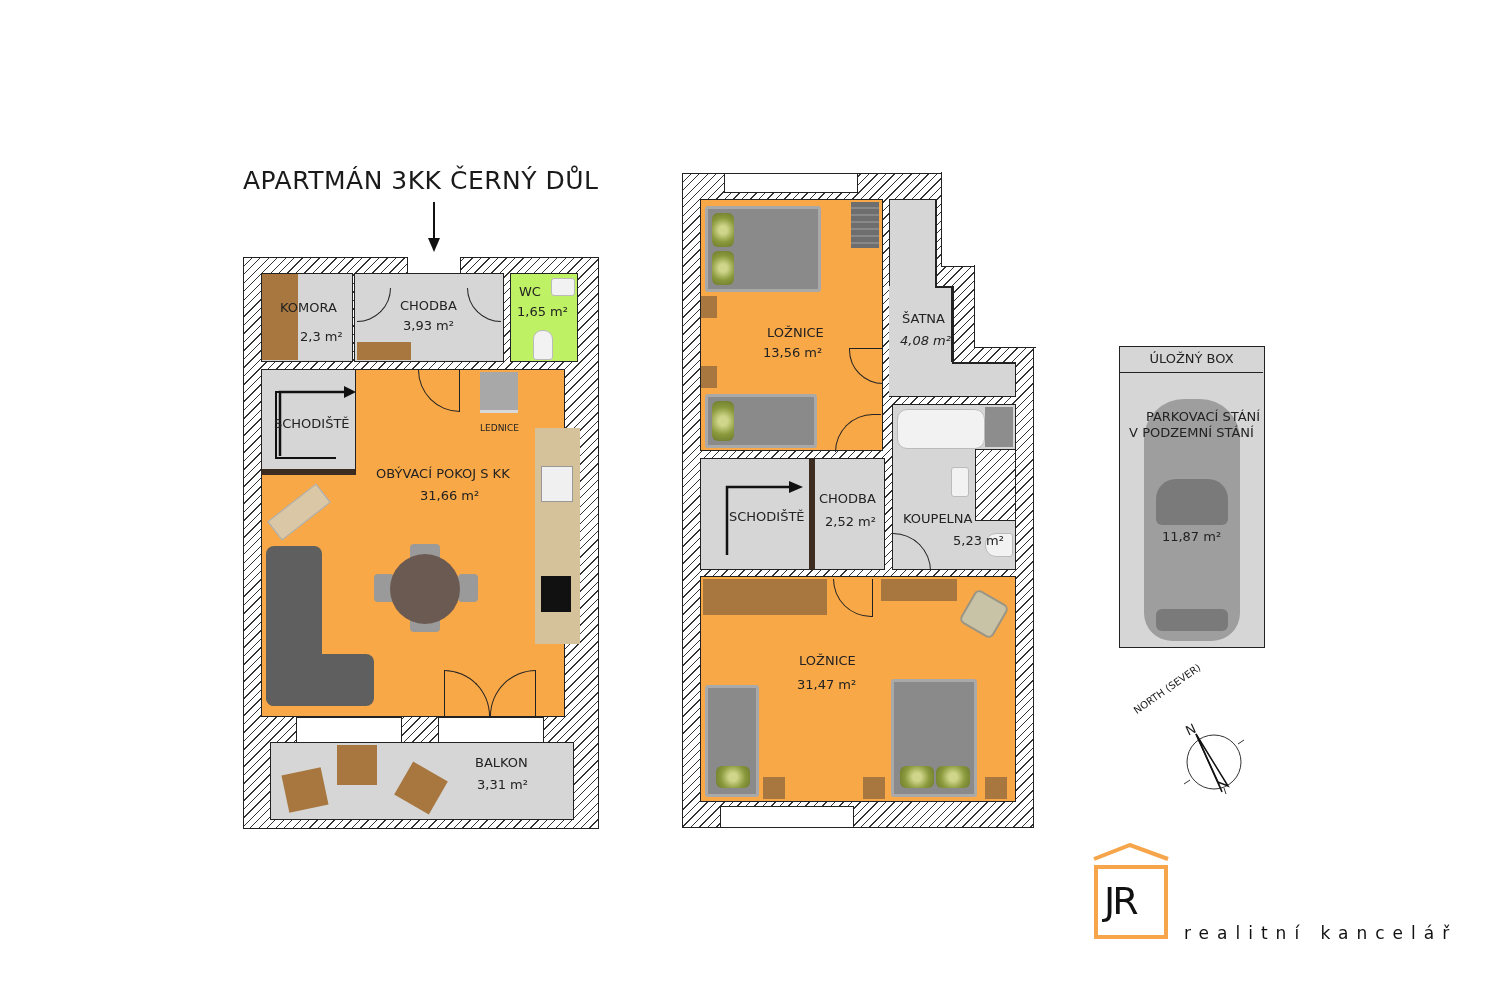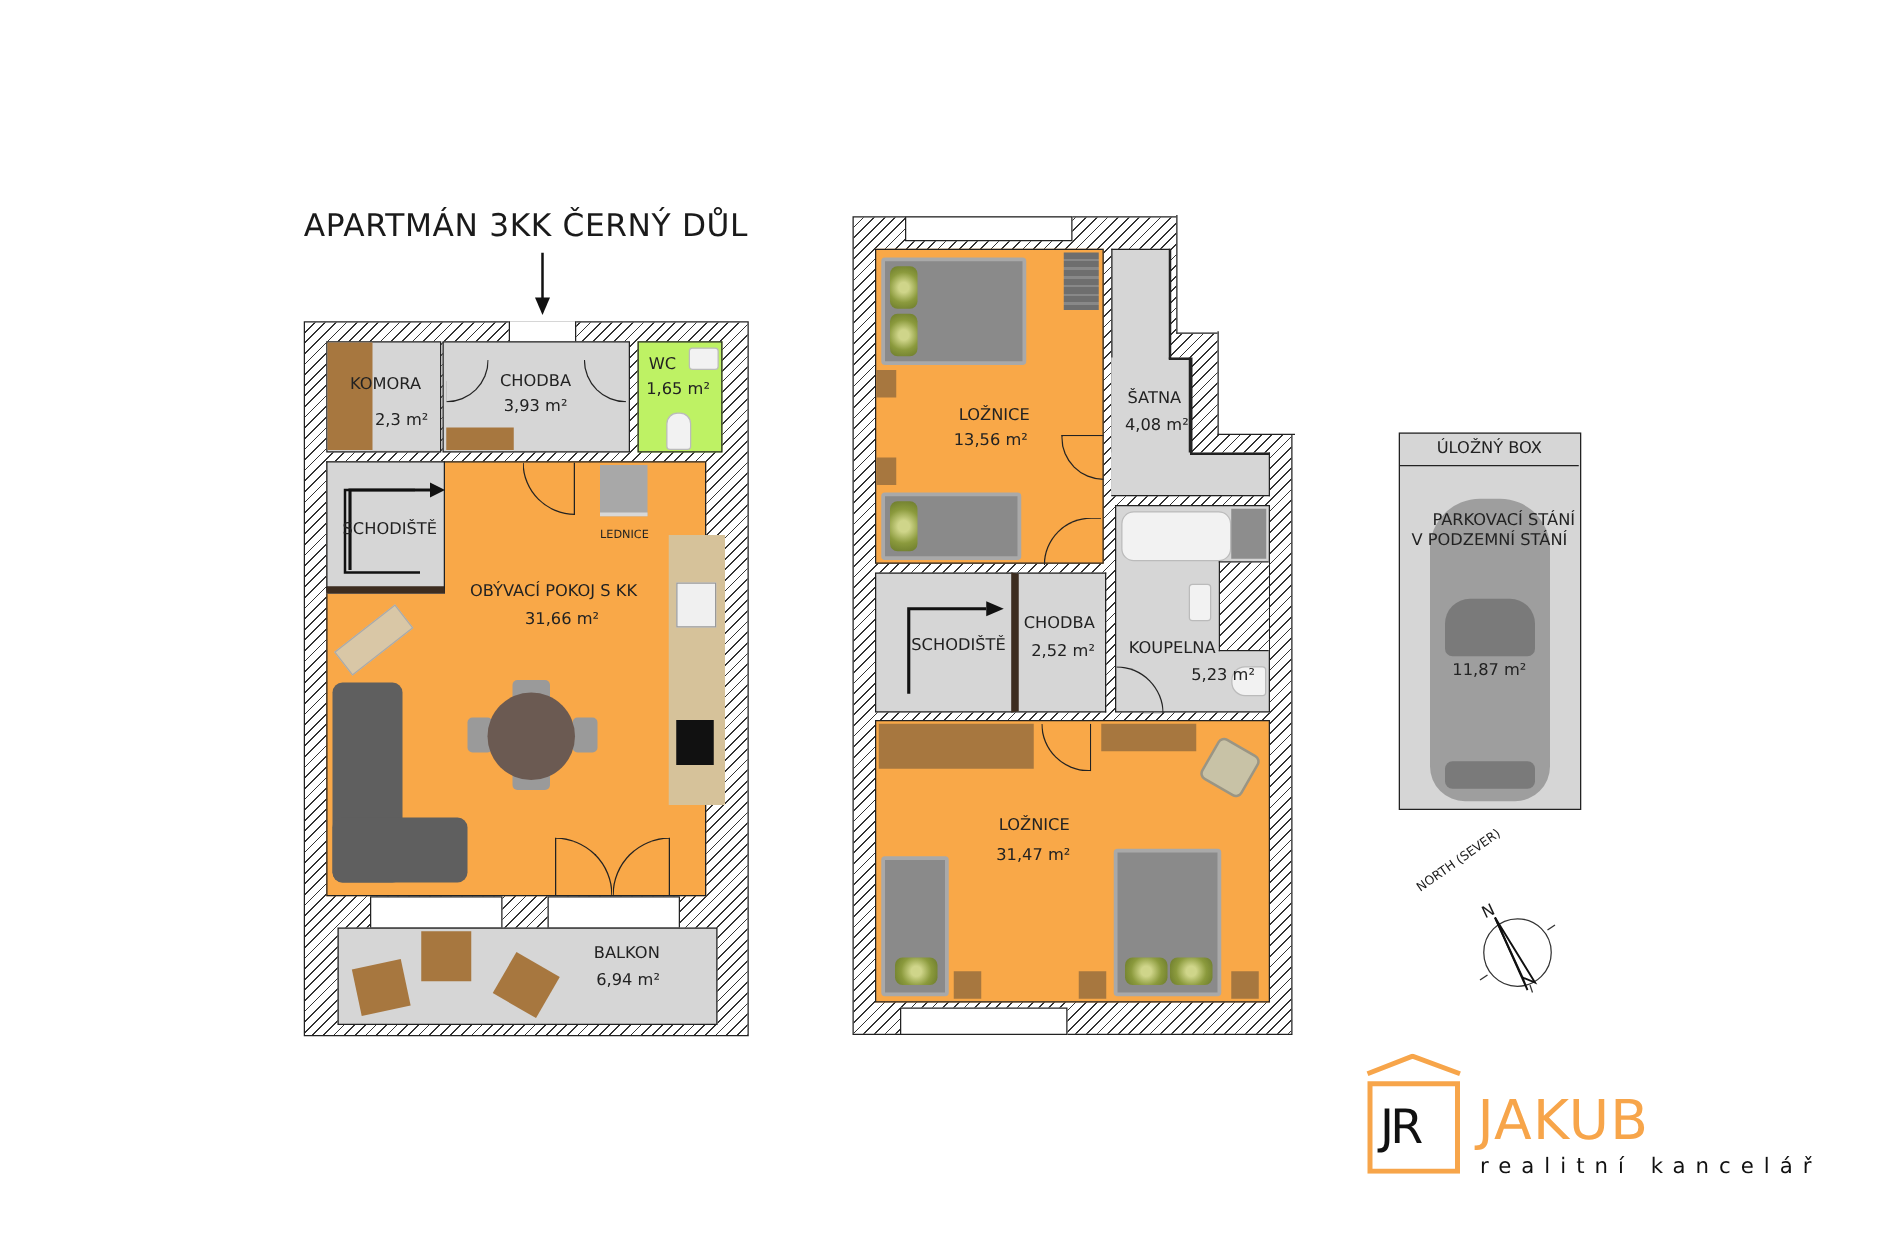--- a/index.html
+++ b/index.html
@@ -99,21 +99,21 @@
 </div>
 
 <div class="win" style="left:296px;top:717px;width:106px;height:26px;"></div>
 <div class="win" style="left:438px;top:717px;width:106px;height:26px;"></div>
 
 <div class="room gray" style="left:270px;top:742px;width:304px;height:78px;">
   <div class="abs wood" style="left:66px;top:2px;width:40px;height:40px;"></div>
   <div class="abs wood" style="left:14px;top:28px;width:40px;height:38px;transform:rotate(-12deg);"></div>
   <div class="abs wood" style="left:130px;top:26px;width:40px;height:38px;transform:rotate(30deg);"></div>
   <div class="label" style="left:204px;top:10px;">BALKON</div>
-  <div class="label" style="left:206px;top:32px;">6,94 m²</div>
+  <div class="label" style="left:206px;top:32px;">3,31 m²</div>
 </div>
 
 <div class="abs hatch" style="left:682px;top:173px;width:352px;height:655px;"></div>
 
 <div class="abs white" style="left:941px;top:172px;width:95px;height:95px;border-left:1.5px solid #222;border-bottom:1.5px solid #222;box-sizing:border-box;"></div>
 <div class="abs white" style="left:974px;top:265px;width:62px;height:83px;border-left:1.5px solid #222;border-bottom:1.5px solid #222;box-sizing:border-box;"></div>
 <div class="win" style="left:724px;top:173px;width:134px;height:20px;"></div>
 <div class="win" style="left:720px;top:806px;width:134px;height:22px;"></div>
 
 <div class="room orange" style="left:700px;top:199px;width:183px;height:252px;">
@@ -134,21 +134,21 @@
 </div>
 
 <div class="room gray" style="left:889px;top:199px;width:47px;height:197px;border-right:none;border-bottom:none;"></div>
 <div class="room gray" style="left:889px;top:286px;width:63px;height:110px;border-left:none;border-top:none;border-bottom:none;"></div>
 <div class="room gray" style="left:889px;top:362px;width:127px;height:35px;border-left:none;border-top:none;"></div>
 <div class="abs" style="left:935px;top:199px;width:1.5px;height:88px;background:#222;"></div>
 <div class="abs" style="left:935px;top:286px;width:18px;height:1.5px;background:#222;"></div>
 <div class="abs" style="left:952px;top:286px;width:1.5px;height:77px;background:#222;"></div>
 <div class="abs" style="left:952px;top:362px;width:64px;height:1.5px;background:#222;"></div>
 <div class="label" style="left:902px;top:309px;">ŠATNA</div>
-<div class="label" style="left:900px;top:331px;">4,08 m²</div>
+<div class="label" style="left:900px;top:331px;font-style:italic;">4,08 m²</div>
 
 <div class="room gray" style="left:700px;top:458px;width:110px;height:112px;">
   <svg class="abs" style="left:18px;top:18px;" width="90" height="90">
       <polyline points="8,78 8,10 70,10" fill="none" stroke="#111" stroke-width="2.5"></polyline>
       <polygon points="70,4 84,10 70,16" fill="#111"></polygon>
     </svg>
   <div class="label" style="left:28px;top:48px;">SCHODIŠTĚ</div>
 </div>
 
 <div class="room gray" style="left:809px;top:458px;width:76px;height:112px;border-left:6px solid #3d2d20;">
@@ -210,15 +210,14 @@
     </svg>
   <div class="abs" style="left:6px;top:-4px;font-size:13px;transform:rotate(-25deg);">N</div>
 </div>
 
 <div class="abs" style="left:1092px;top:843px;width:380px;height:100px;">
   <svg class="abs" style="left:0;top:0;" width="80" height="96">
     <polyline points="2,16 38,2 76,16" fill="none" stroke="#f7a54a" stroke-width="4"></polyline>
     <rect x="4" y="24" width="70" height="70" fill="none" stroke="#f7a54a" stroke-width="4"></rect>
   </svg>
   <div class="abs" style="left:12px;top:36px;font-size:38px;color:#111;letter-spacing:-3px;">JR</div>
-  <div class="abs" style="left:90px;top:28px;font-size:44px;color:#f7a54a;letter-spacing:1px;">JAKUB</div>
   <div class="abs" style="left:92px;top:80px;font-size:17px;color:#111;letter-spacing:8px;">realitní kancelář</div>
 </div>
 
 </body></html>

